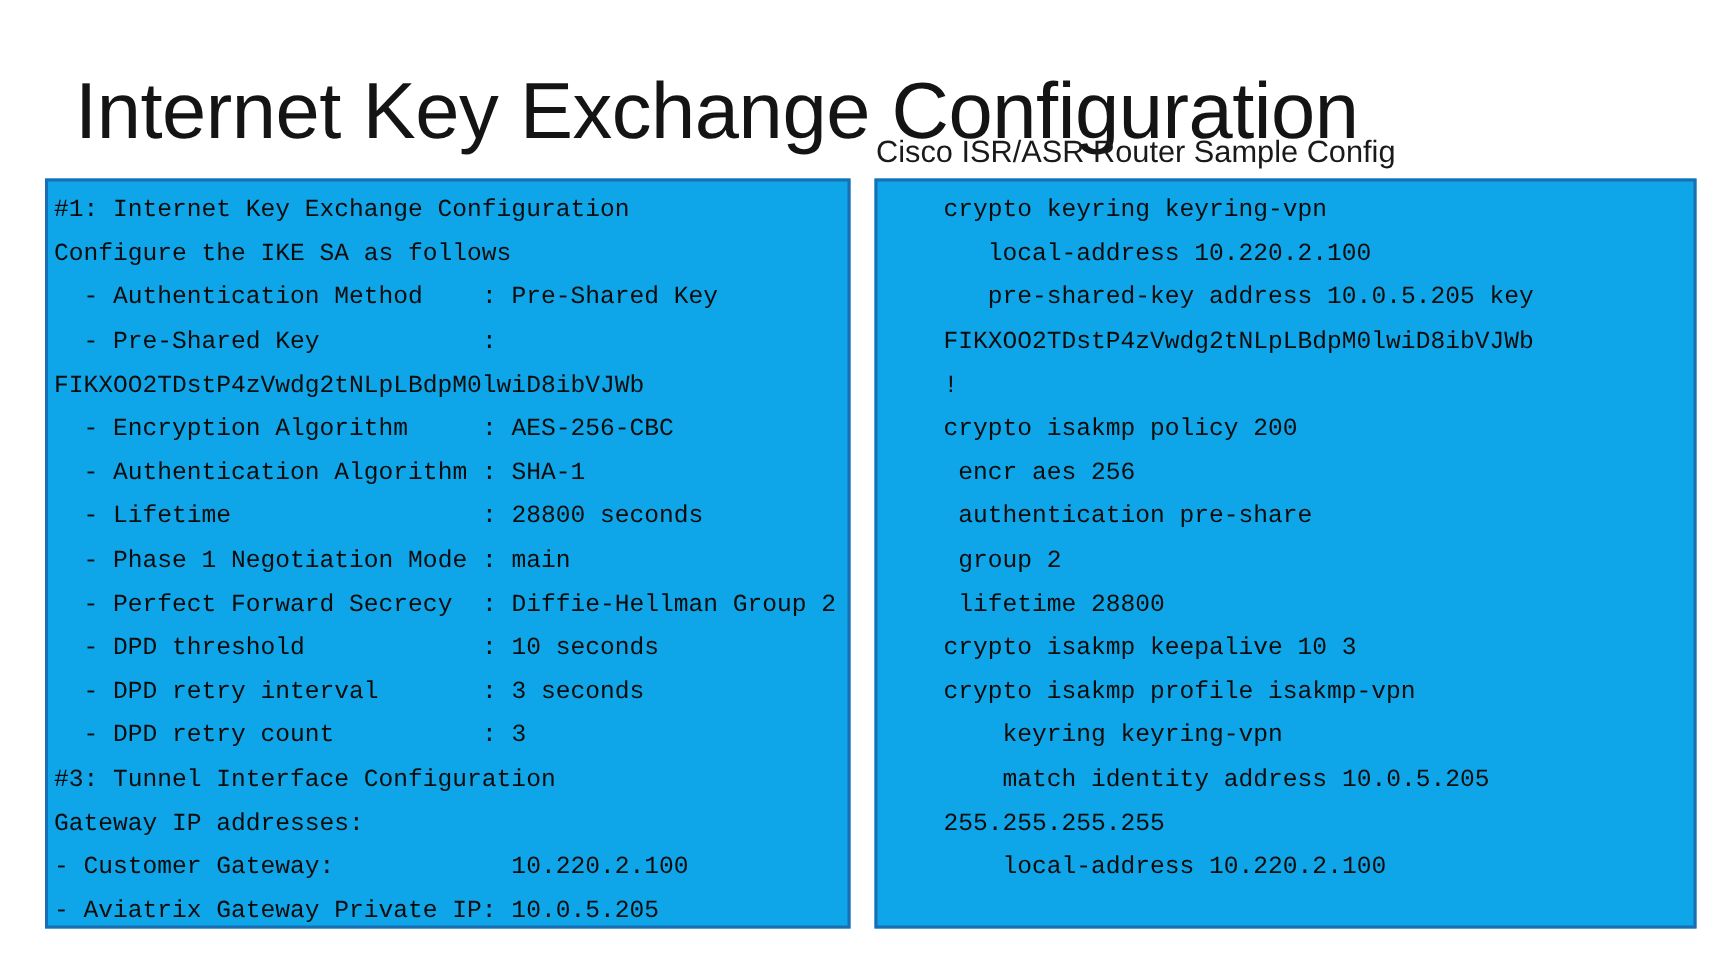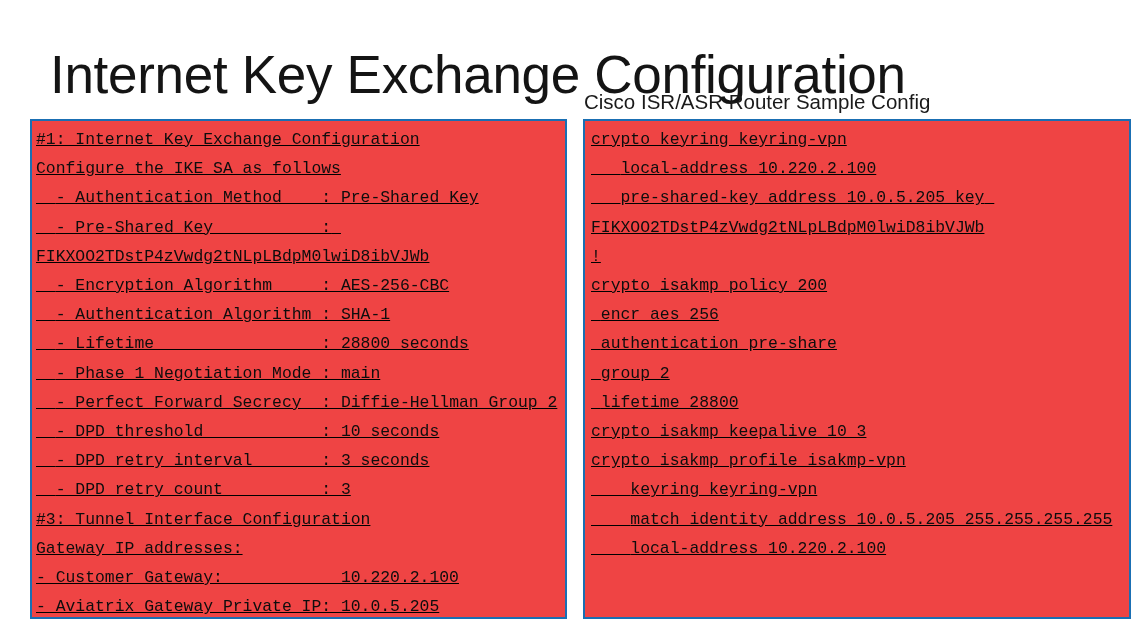--- a/index.html
+++ b/index.html
@@ -47,35 +47,35 @@
     color: #1a1a1a;
     white-space: nowrap;
   }
   #header-left  { left: 34px;  top: 90px; }
   #header-right { left: 584px; top: 90px; }
 
   .code-box {
     position: absolute;
     box-sizing: border-box;
     border: 2px solid #1A6FB3;
-    background: #ef4444;
+    background: #0ea5e9;
     overflow: hidden;
-    text-decoration: underline;
   }
   #box-left {
     left: 30px;
     top: 119px;
     width: 537px;
     height: 500px;
   }
   #box-right {
     left: 583px;
     top: 119px;
     width: 548px;
     height: 500px;
+    padding-left: 38px;
   }
 
   .code-body {
     font-family: "Liberation Mono", "DejaVu Sans Mono", monospace;
     font-size: 16.4px;
     line-height: 29.2px;
     color: #0d0d0d;
     padding: 4px 4px 0 4px;
     white-space: pre-wrap;
     word-break: break-word;

